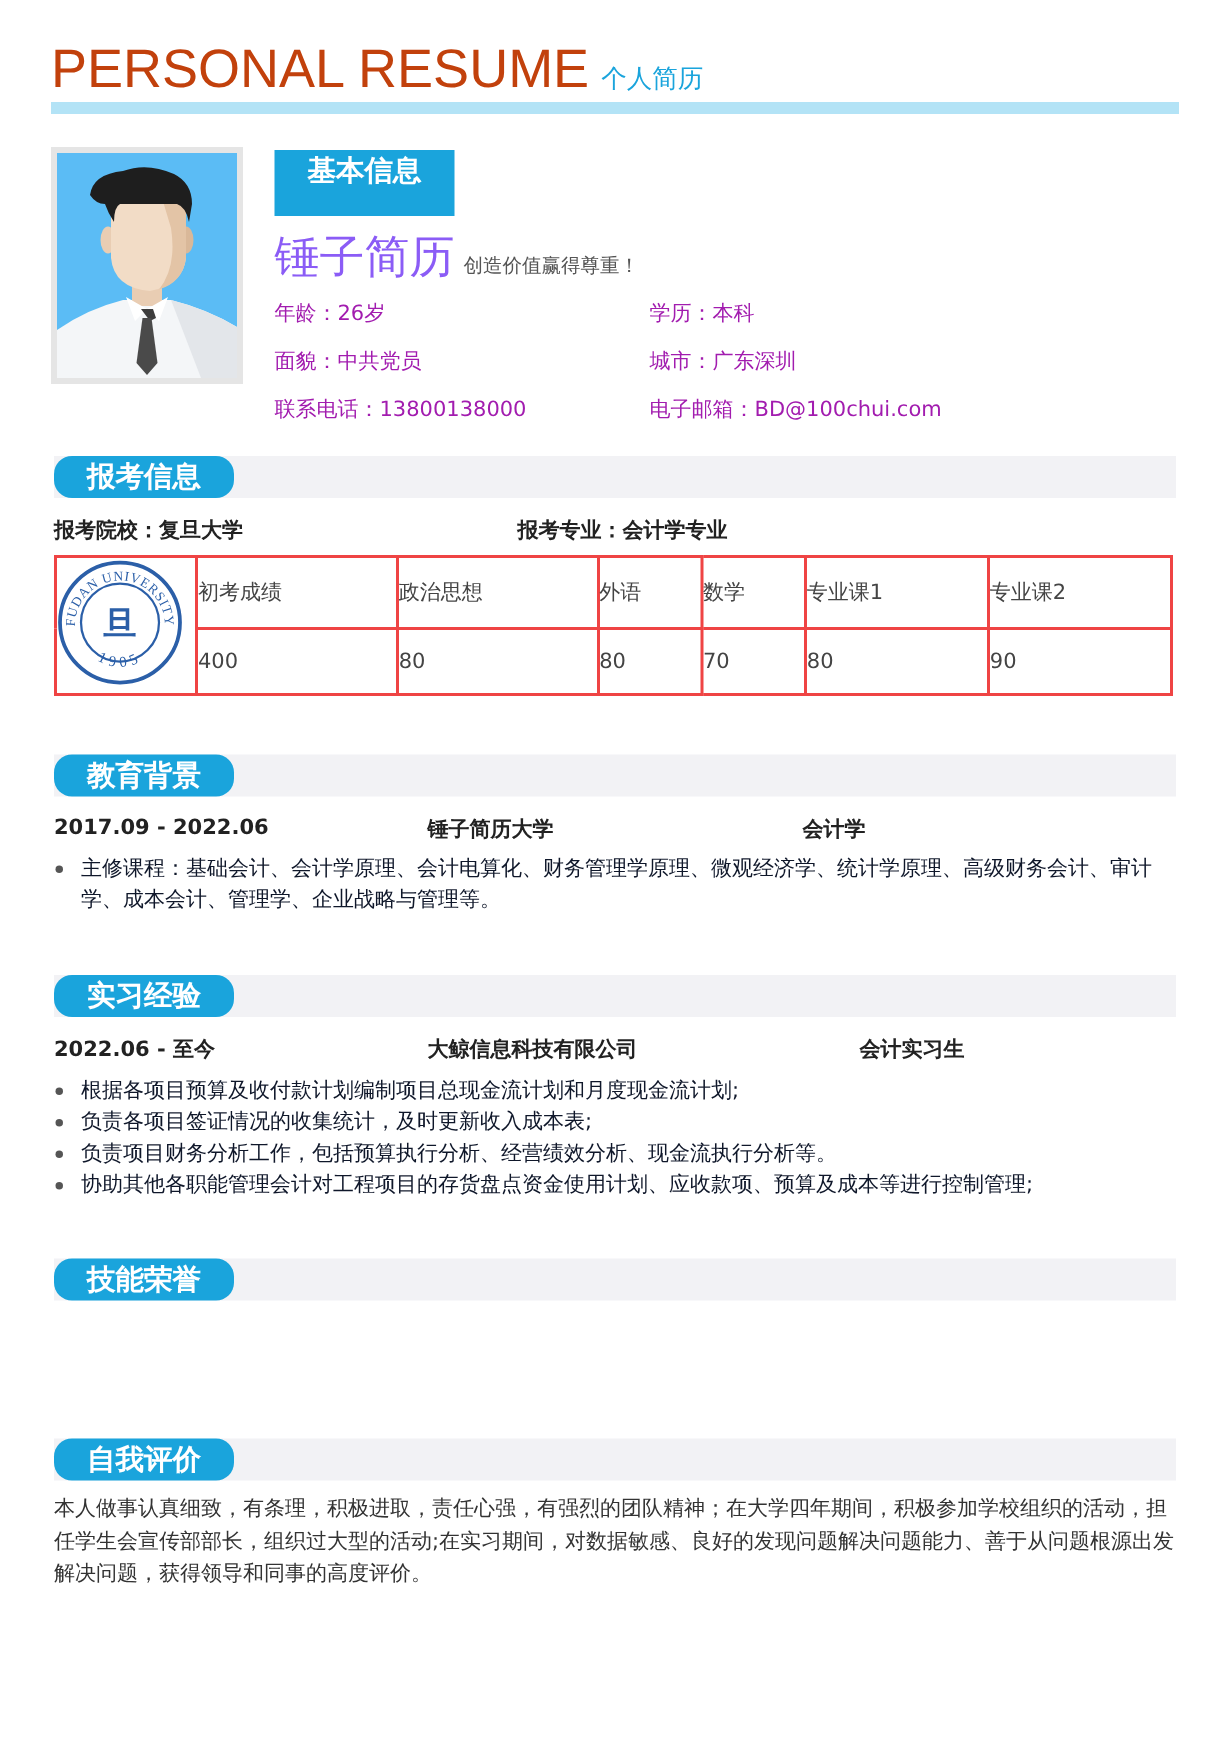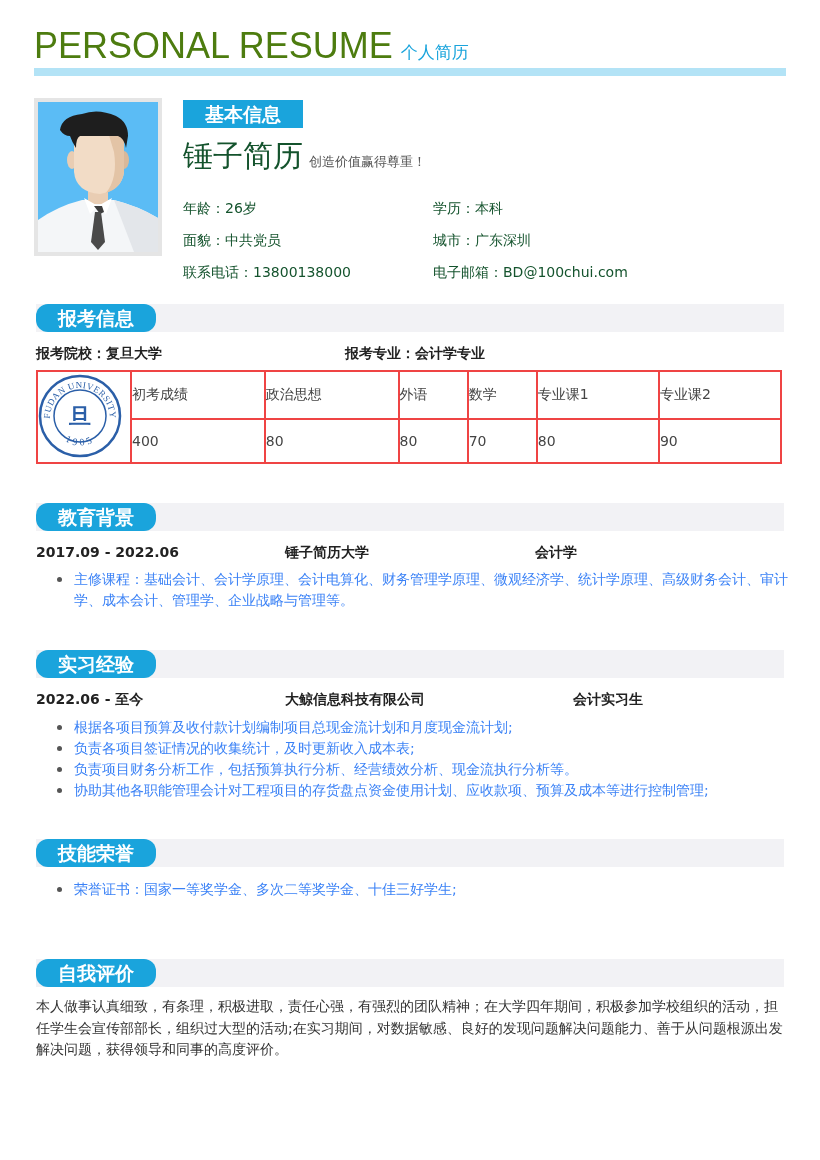--- a/index.html
+++ b/index.html
@@ -1,48 +1,48 @@
 <!DOCTYPE html>
 <html><head>
   <meta charset="utf-8">
   <style>
     * { box-sizing: border-box; margin: 0; padding: 0; }
     html, body { width: 820px; height: 1160px; background: #ffffff; overflow: hidden; }
     body { font-family: "DejaVu Sans", "Liberation Sans", sans-serif; color: #333333; position: relative; }
 
     .page-header { position: absolute; left: 34px; top: 24px; width: 752px; }
-    .title-en { font-family: "Liberation Sans", "DejaVu Sans", sans-serif; font-size: 36px; color: #4d7c0f; letter-spacing: 0px; line-height: 44px; display: inline-block; vertical-align: baseline; }
+    .title-en { font-family: "Liberation Sans", "DejaVu Sans", sans-serif; font-size: 36px; color: #c2410c; letter-spacing: 0px; line-height: 44px; display: inline-block; vertical-align: baseline; }
     .title-cn { font-size: 17px; color: #1aa4dc; margin-left: 8px; display: inline-block; vertical-align: baseline; }
     .title-bar { position: absolute; left: 34px; top: 68px; width: 752px; height: 8px; background: #b3e3f6; }
 
     
     .photo-frame { position: absolute; left: 34px; top: 98px; width: 128px; height: 158px; background: #e5e5e5; padding: 4px; }
     .photo { width: 120px; height: 150px; background: #5bbcf5; position: relative; overflow: hidden; }
 
     
     .basic { position: absolute; left: 183px; top: 100px; width: 600px; }
-    .tag { display: inline-block; background: #1aa4dc; color: #ffffff; font-weight: bold; font-size: 19px; height: 28px; line-height: 28px; padding: 0 20px; width: 120px; text-align: center; }
+    .tag { display: inline-block; background: #1aa4dc; color: #ffffff; font-weight: bold; font-size: 19px; height: 44px; line-height: 28px; padding: 0 20px; width: 120px; text-align: center; }
     .name-row { margin-top: 8px; height: 40px; }
-    .name { font-size: 30px; color: #14532d; line-height: 40px; display: inline-block; vertical-align: baseline; }
+    .name { font-size: 30px; color: #8b5cf6; line-height: 40px; display: inline-block; vertical-align: baseline; }
     .slogan { font-size: 13px; color: #555; margin-left: 6px; display: inline-block; vertical-align: baseline; }
     .info-grid { position: absolute; top: 100px; left: 0; width: 600px; }
-    .info-item { position: absolute; font-size: 14px; color: #14532d; white-space: nowrap; }
+    .info-item { position: absolute; font-size: 14px; color: #a21caf; white-space: nowrap; }
 
     
     .section-head { position: absolute; left: 36px; width: 748px; height: 28px; background: #f2f2f5; }
     .section-head .stag { position: absolute; left: 0; top: 0; width: 120px; height: 28px; background: #1aa4dc; color: #fff; font-weight: bold; font-size: 19px; line-height: 28px; text-align: center; border-radius: 12px; }
 
     .bold-row { position: absolute; font-size: 14px; font-weight: bold; color: #222; white-space: nowrap; }
 
     
     .score-table { position: absolute; left: 36px; top: 370px; width: 746px; height: 94px; border-collapse: collapse; }
     .score-table td { border: 2px solid #ef4444; font-size: 14px; color: #444; }
     .logo-cell { width: 94px; }
 
-    ul.bullets { position: absolute; left: 54px; list-style: none; font-size: 14px; color: #3b82f6; width: 750px; }
+    ul.bullets { position: absolute; left: 34px; list-style: none; font-size: 14px; color: #0f172a; width: 750px; }
     ul.bullets li { position: relative; padding-left: 20px; line-height: 21px; }
     ul.bullets li::before { content: ""; position: absolute; left: 3px; top: 8px; width: 5px; height: 5px; border-radius: 50%; background: #555; }
 
     .para { position: absolute; left: 36px; top: 996px; width: 750px; font-size: 14px; line-height: 21.5px; color: #333; }
   </style>
 </head>
 <body>
 
 <div class="page-header">
   <span class="title-en">PERSONAL RESUME</span><span class="title-cn">个人简历</span>
@@ -153,19 +153,18 @@
   <li>根据各项目预算及收付款计划编制项目总现金流计划和月度现金流计划;</li>
   <li>负责各项目签证情况的收集统计，及时更新收入成本表;</li>
   <li>负责项目财务分析工作，包括预算执行分析、经营绩效分析、现金流执行分析等。</li>
   <li>协助其他各职能管理会计对工程项目的存货盘点资金使用计划、应收款项、预算及成本等进行控制管理;</li>
 </ul>
 
 <div class="section-head" style="top:839px;">
   <div class="stag">技能荣誉</div>
 </div>
 <ul class="bullets" style="top:879px;">
-  <li>荣誉证书：国家一等奖学金、多次二等奖学金、十佳三好学生;</li>
 </ul>
 
 <div class="section-head" style="top:959px;">
   <div class="stag">自我评价</div>
 </div>
 <div class="para">本人做事认真细致，有条理，积极进取，责任心强，有强烈的团队精神；在大学四年期间，积极参加学校组织的活动，担任学生会宣传部部长，组织过大型的活动;在实习期间，对数据敏感、良好的发现问题解决问题能力、善于从问题根源出发解决问题，获得领导和同事的高度评价。</div>
 
 </body></html>

